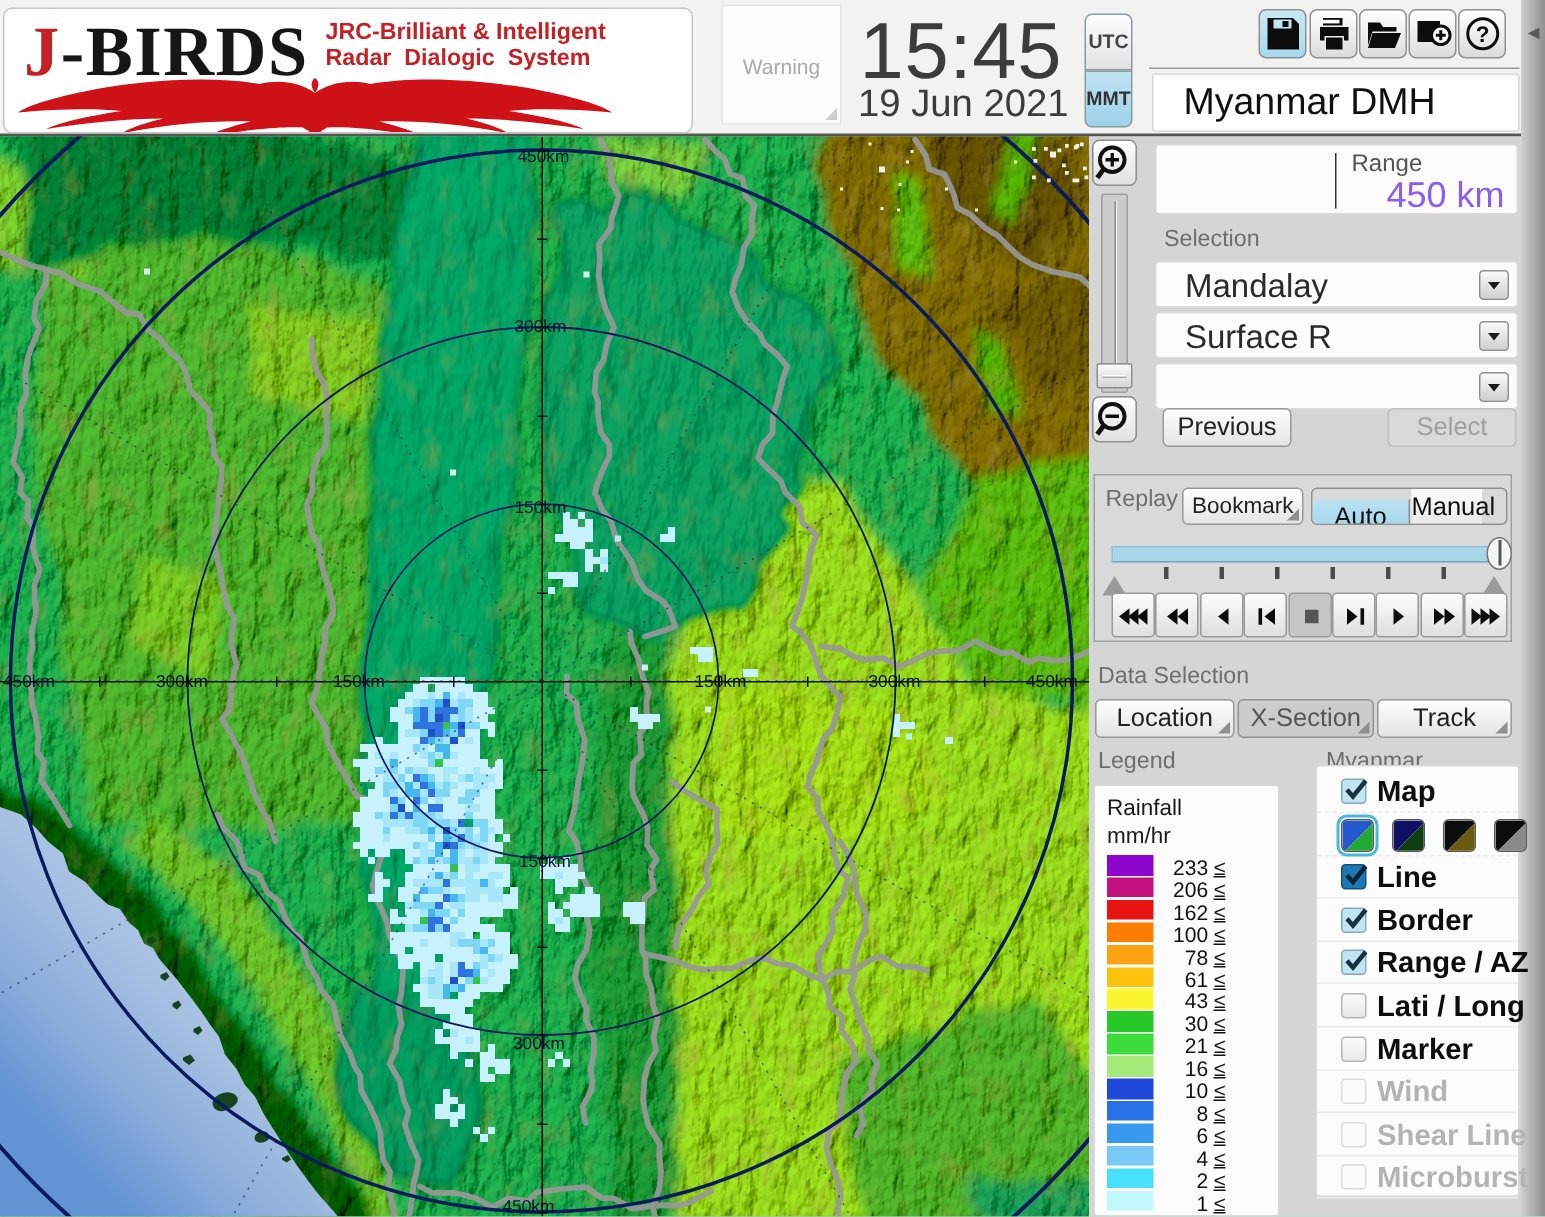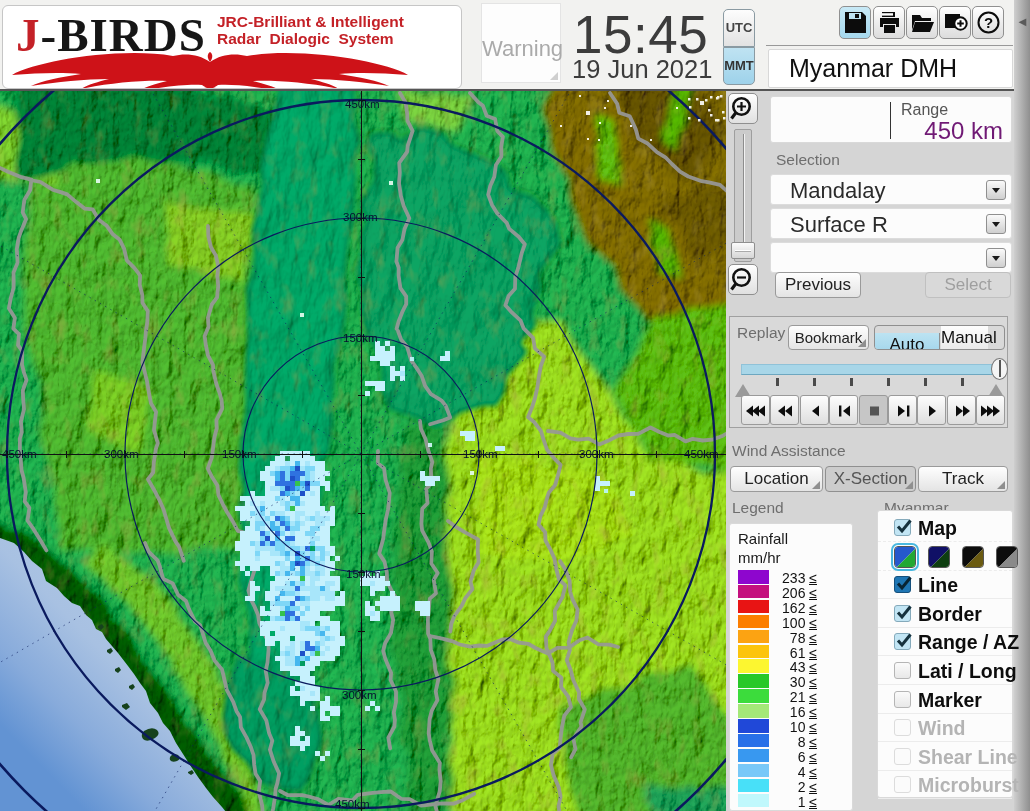--- a/index.html
+++ b/index.html
@@ -10,21 +10,21 @@
  border-bottom:2px solid #555}
 #logo{position:absolute;left:2px;top:5px;width:460px;height:84px;background:#fff;
  border:1px solid #c6c6c6;border-radius:6px;overflow:hidden}
 #jb{position:absolute;left:13px;top:2px;font-family:"Liberation Serif",serif;
  font-weight:bold;font-size:47px;letter-spacing:1px;color:#161616}
 #jb .j{color:#c42127}
 #jrc{position:absolute;left:214px;top:8px;color:#c42127;font-weight:bold;
  font-size:15.5px;line-height:16.5px;letter-spacing:0px}
 #warn{position:absolute;left:481px;top:3px;width:80px;height:80px;background:#fdfdfd;
  border:1px solid #e4e4e4;}
-#warn span{position:absolute;left:0;right:0;top:32px;text-align:center;color:#aaa;font-size:22px}
+#warn span{position:absolute;left:0;right:0;top:32px;text-align:center;color:#aaa;font-size:14px}
 #warn i{position:absolute;right:2px;bottom:2px;width:0;height:0;
  border-left:8px solid transparent;border-bottom:8px solid #cfcfcf}
 #clock{position:absolute;left:573px;top:4px;color:#3c3c3c;font-size:53px;letter-spacing:0.5px}
 #date{position:absolute;left:572px;top:55px;color:#3c3c3c;font-size:25.5px}
 .tz{position:absolute;left:723px;width:32px;height:38px;border:1px solid #8a9aa2;
  text-align:center;font-size:13px;font-weight:bold;color:#333;line-height:36px}
 #utc{top:9px;border-radius:5px 5px 0 0;background:linear-gradient(#fdfdfd,#e2e2e2);color:#444}
 #mmt{top:47px;border-radius:0 0 5px 5px;background:linear-gradient(#bfe3f2,#9ed2ea);}
 .tb{position:absolute;top:6px;width:32px;height:33px;border:1px solid #909090;border-radius:5px;
  background:linear-gradient(#ffffff,#dcdcdc)}
@@ -1183,21 +1183,21 @@
         </div>
       </div>
       <div class="zbtn" style="top:173px"><svg width="28" height="29" viewBox="0 0 28 29">
           <circle cx="12.5" cy="12.5" r="8.2" fill="none" stroke="#111" stroke-width="2.6"></circle>
           <path d="M7,18.5 L2.5,24.5" stroke="#111" stroke-width="3.2"></path>
           <path d="M8,12.5 h9" stroke="#111" stroke-width="2.2"></path>
         </svg></div>
       <div class="wbox" style="left:44px;top:5px;width:242px;height:47px">
         <div class="abs" style="left:119px;top:5px;width:1px;height:37px;background:#333"></div>
         <div class="abs" style="left:130px;top:4px;color:#555;font-size:16px">Range</div>
-        <div class="abs" style="right:8px;top:20px;color:#701a75;font-size:24px">450 km</div>
+        <div class="abs" style="right:8px;top:20px;color:#8b5cf6;font-size:24px">450 km</div>
       </div>
       <div class="lbl" style="left:50px;top:60px">Selection</div>
       <div class="ddrow" style="top:83px">Mandalay<div class="ddbtn"></div></div>
       <div class="ddrow" style="top:117px">Surface R<div class="ddbtn"></div></div>
       <div class="ddrow" style="top:151px">
         <div class="ddbtn"></div>
       </div>
       <div class="btn" style="left:49px;top:181px;width:86px;line-height:24px">Previous</div>
       <div class="btn dis" style="left:199px;top:181px;width:86px;line-height:24px">Select</div>
       <div id="replay">
@@ -1266,21 +1266,21 @@
           </svg>
         </div>
         <div class="pbtn" style="left:246px">
           <svg width="29" height="30" viewBox="0 0 29 30">
             <polygon points="11,15 4,9.5 4,20.5" fill="#0d0d0d"></polygon>
             <polygon points="17,15 10,9.5 10,20.5" fill="#0d0d0d"></polygon>
             <polygon points="23,15 16,9.5 16,20.5" fill="#0d0d0d"></polygon>
           </svg>
         </div>
       </div>
-      <div class="lbl" style="left:6px;top:351px">Wind Assistance</div>
+      <div class="lbl" style="left:6px;top:351px">Data Selection</div>
       <div class="btn corner" style="left:4px;top:375px;width:93px;line-height:24px">Location</div>
       <div class="btn corner press" style="left:99px;top:375px;width:91px;line-height:24px">X-Section</div>
       <div class="btn corner" style="left:192px;top:375px;width:90px;line-height:24px">Track</div>
       <div class="lbl" style="left:6px;top:408px">Legend</div>
       <div class="lbl" style="left:158px;top:408px">Myanmar</div>
       <div id="legend">
         <div class="abs" style="left:8px;top:6px">Rainfall</div>
         <div class="abs" style="left:8px;top:25px">mm/hr</div>
         <div class="lbar" style="top:46.0px;background:#8e06ce"></div>
         <div class="lval" style="top:46.0px">233 <span class="leq">≤</span></div>

